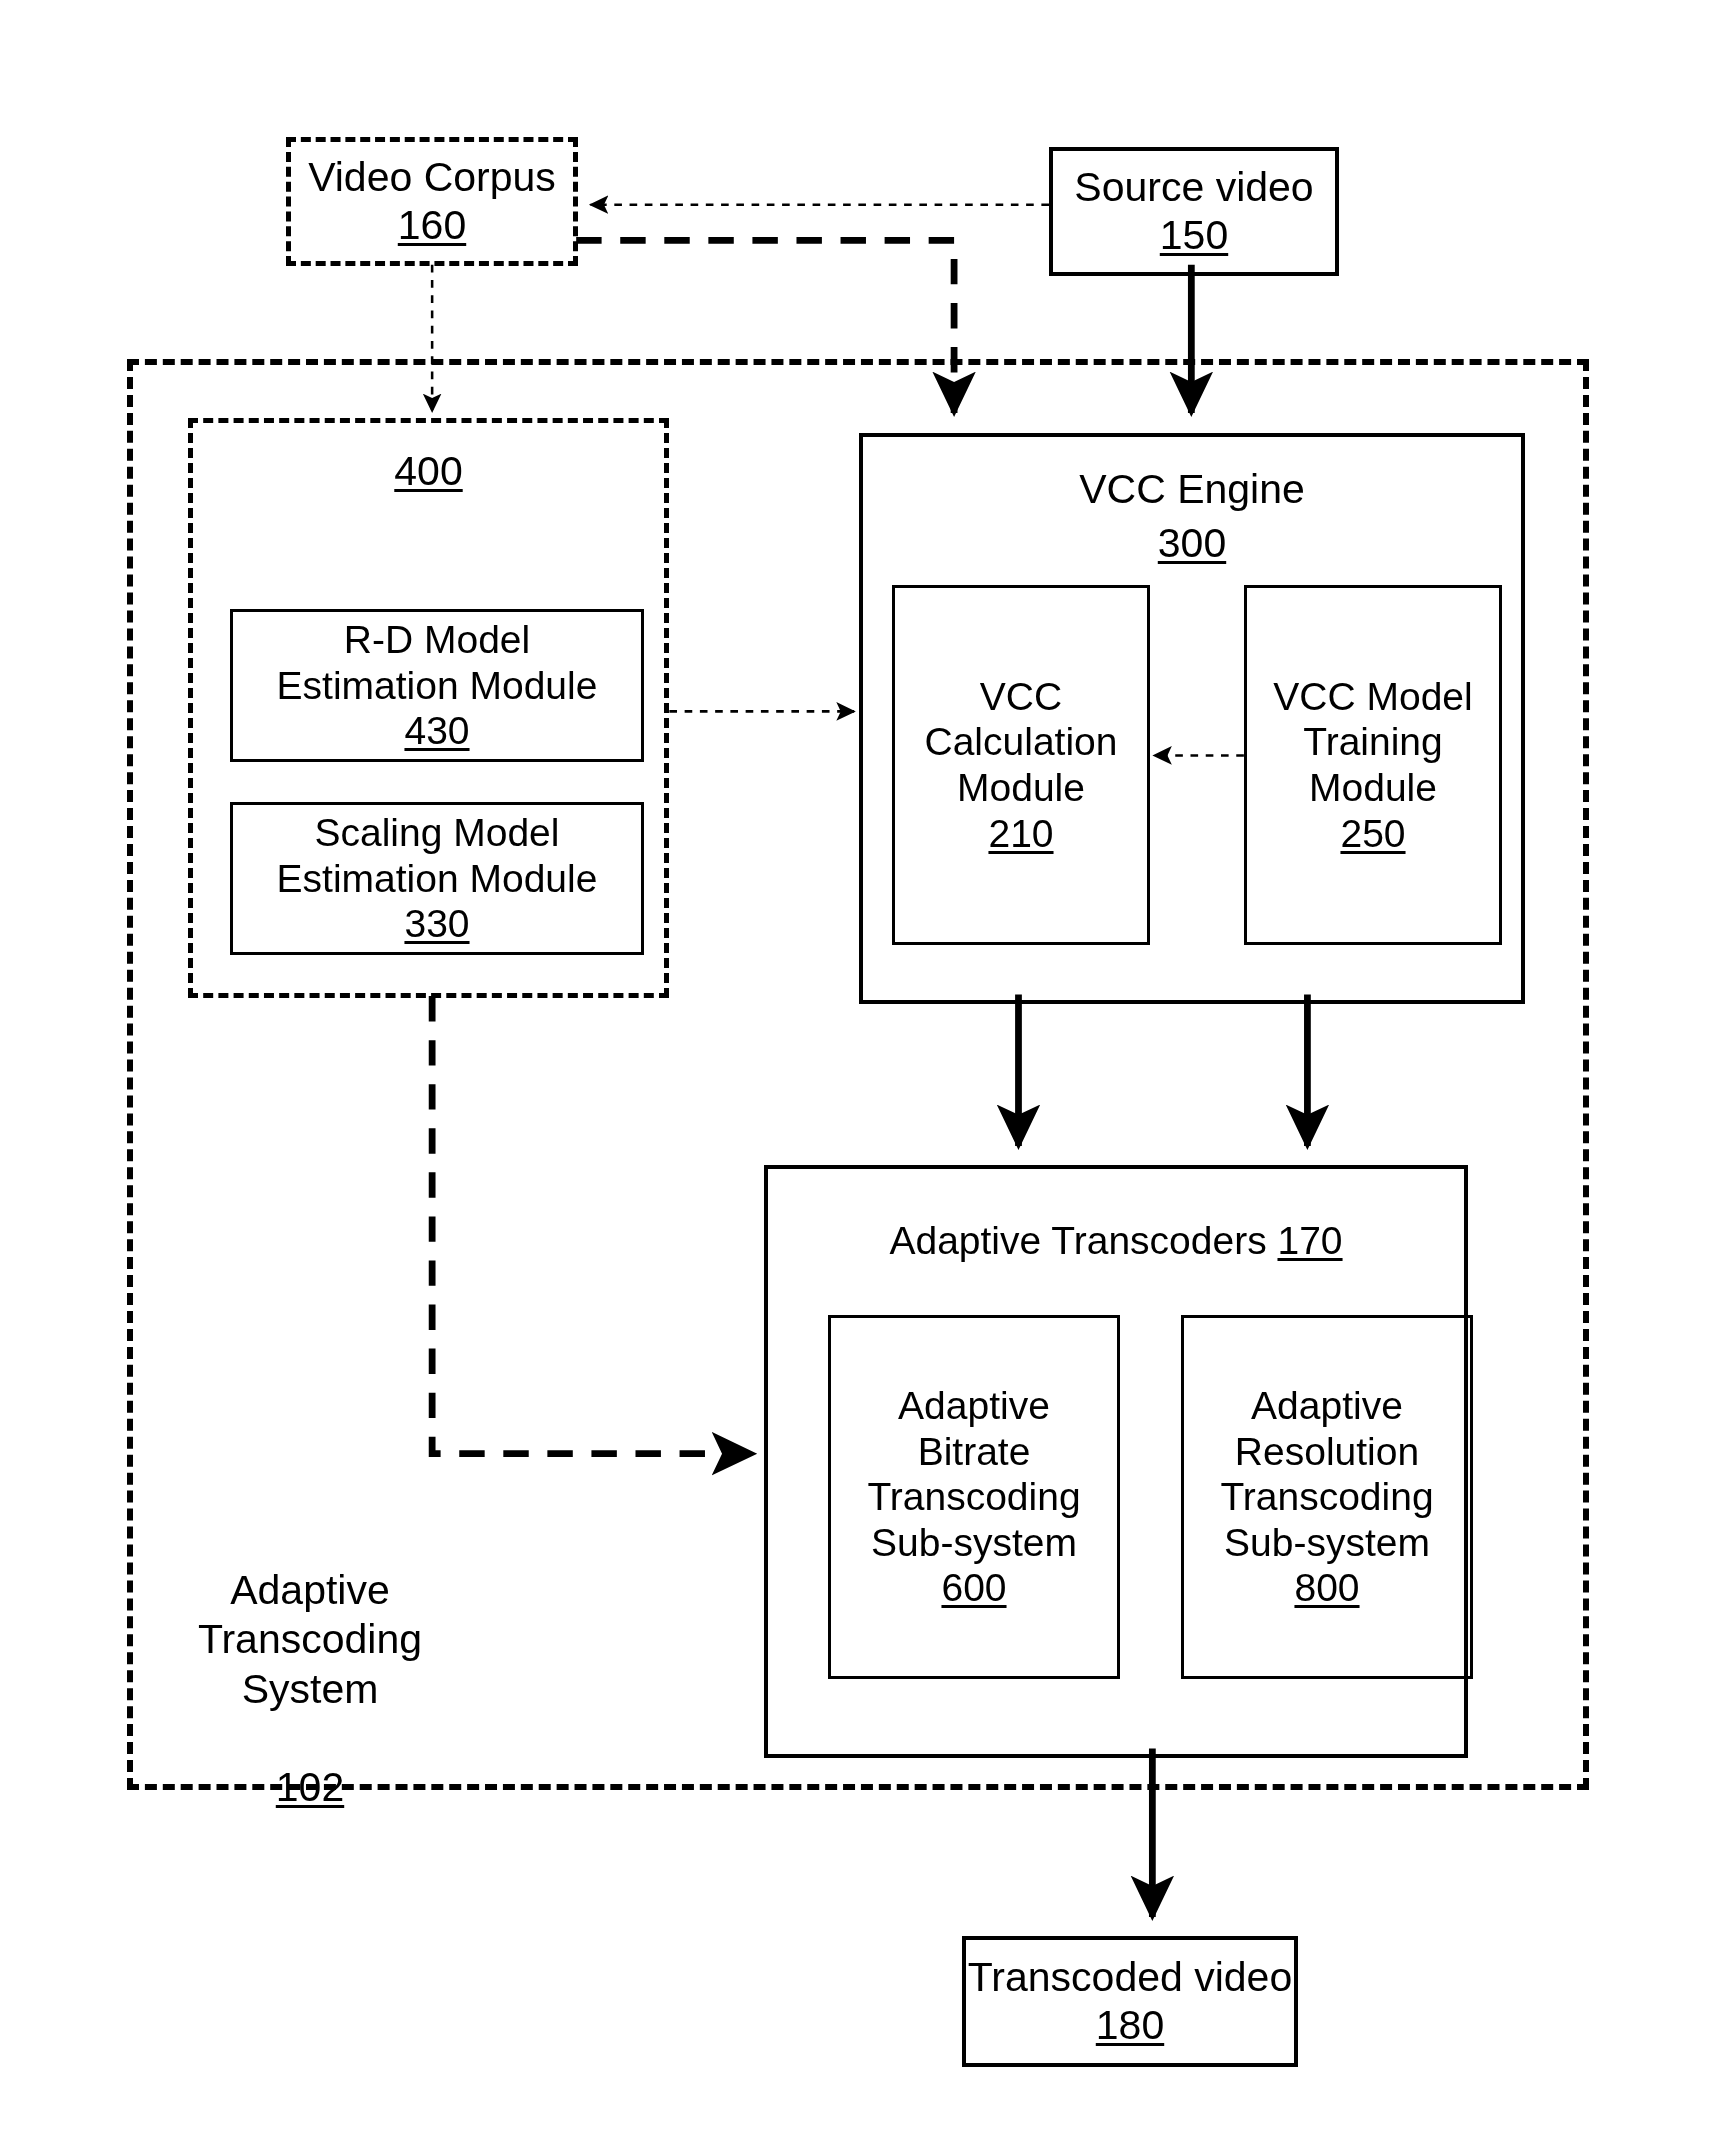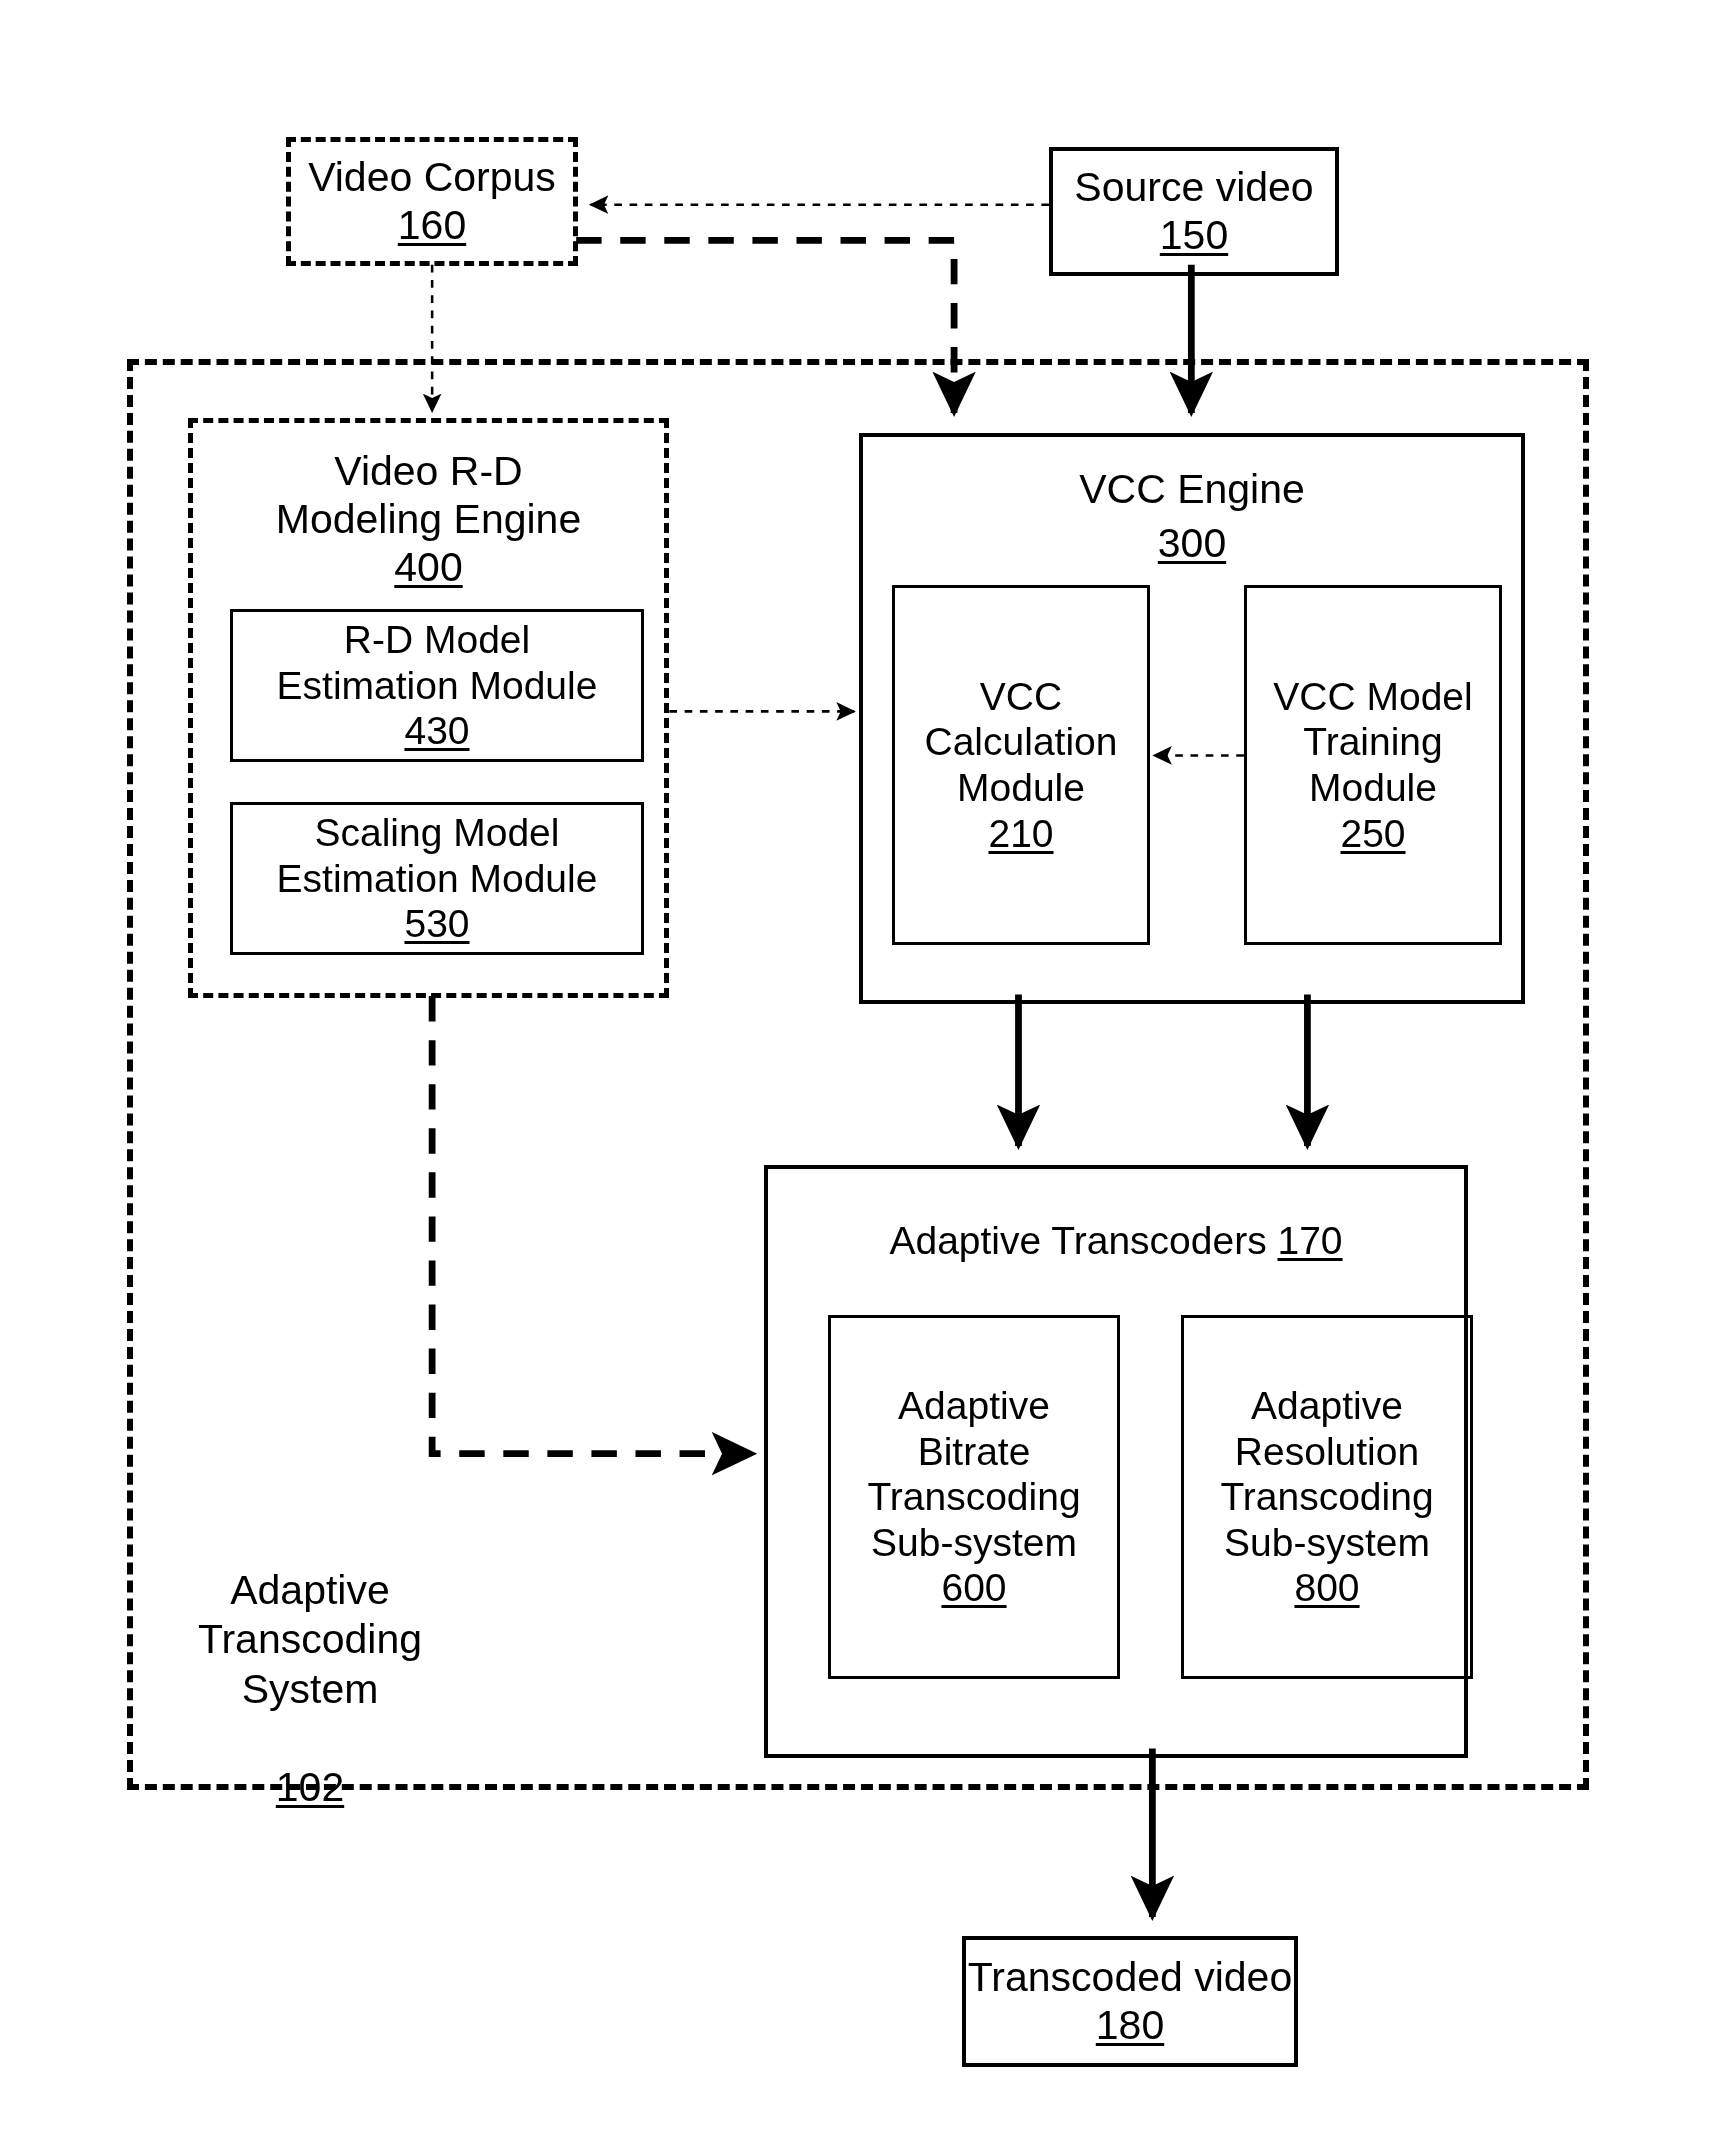--- a/index.html
+++ b/index.html
@@ -141,35 +141,33 @@
     <span class="lbl">Video Corpus</span>
     <span class="num">160</span>
   </div>
 
   <div class="box solid f48" style="left:1049px; top:137px; width:290px; height:129px; justify-content:center;">
     <span class="lbl">Source video</span>
     <span class="num">150</span>
   </div>
 
   <div class="box dashed" style="left:188px; top:418px; width:481px; height:580px; padding-top:25.4px;">
-    <span class="lbl f48">Video R-D
-Modeling Engine</span>
     <span class="num f48">400</span>
   </div>
 
   <div class="box solid-thin f46" style="left:230px; top:609px; width:414px; height:153px; justify-content:center;">
     <span class="lbl">R-D Model
 Estimation Module</span>
     <span class="num">430</span>
   </div>
 
   <div class="box solid-thin f46" style="left:230px; top:802px; width:414px; height:153px; justify-content:center;">
     <span class="lbl">Scaling Model
 Estimation Module</span>
-    <span class="num">530</span>
+    <span class="num">330</span>
   </div>
 
   <div class="box solid" style="left:859px; top:423px; width:666px; height:571px; padding-top:29px;gap:6px;">
     <span class="lbl f48">VCC Engine</span>
     <span class="num f48">300</span>
   </div>
 
   <div class="box solid-thin f46" style="left:892px; top:585px; width:258px; height:360px; justify-content:center;">
     <span class="lbl">VCC
 Calculation

